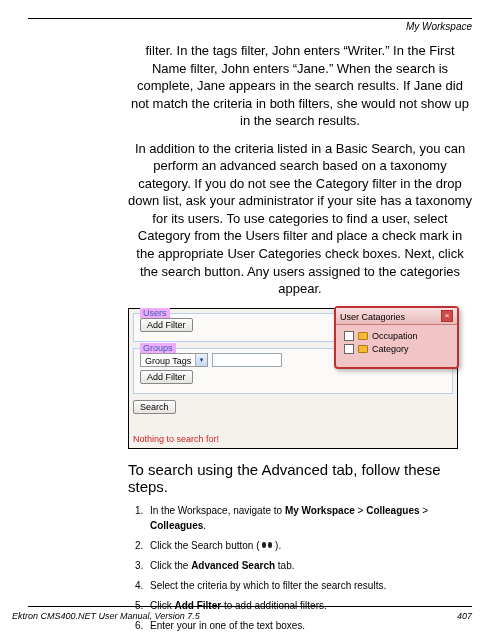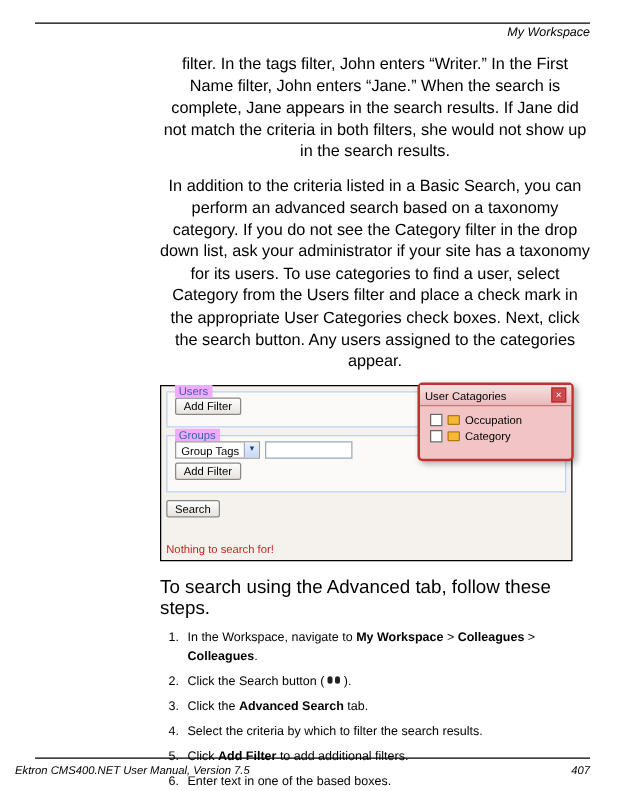--- a/index.html
+++ b/index.html
@@ -234,21 +234,21 @@
   <li>
     <span>Click the Search button ( </span><span class="binoc"></span><span> ).</span>
   </li>
   <li>
     <span>Click the </span><b>Advanced Search</b><span> tab.</span>
   </li>
   <li>Select the criteria by which to filter the search results.</li>
   <li>
     <span>Click </span><b>Add Filter</b><span> to add additional filters.</span>
   </li>
-  <li>Enter text in one of the based boxes.</li>
+  <li>Enter your in one of the text boxes.</li>
   <li>
     <span>Click the </span><b>Search</b><span> button.</span>
   </li>
 </ol>
 
 <div class="footer-line"></div>
 <div class="footer">
   <span>Ektron CMS400.NET User Manual, Version 7.5</span>
   <span>407</span>
 </div>

